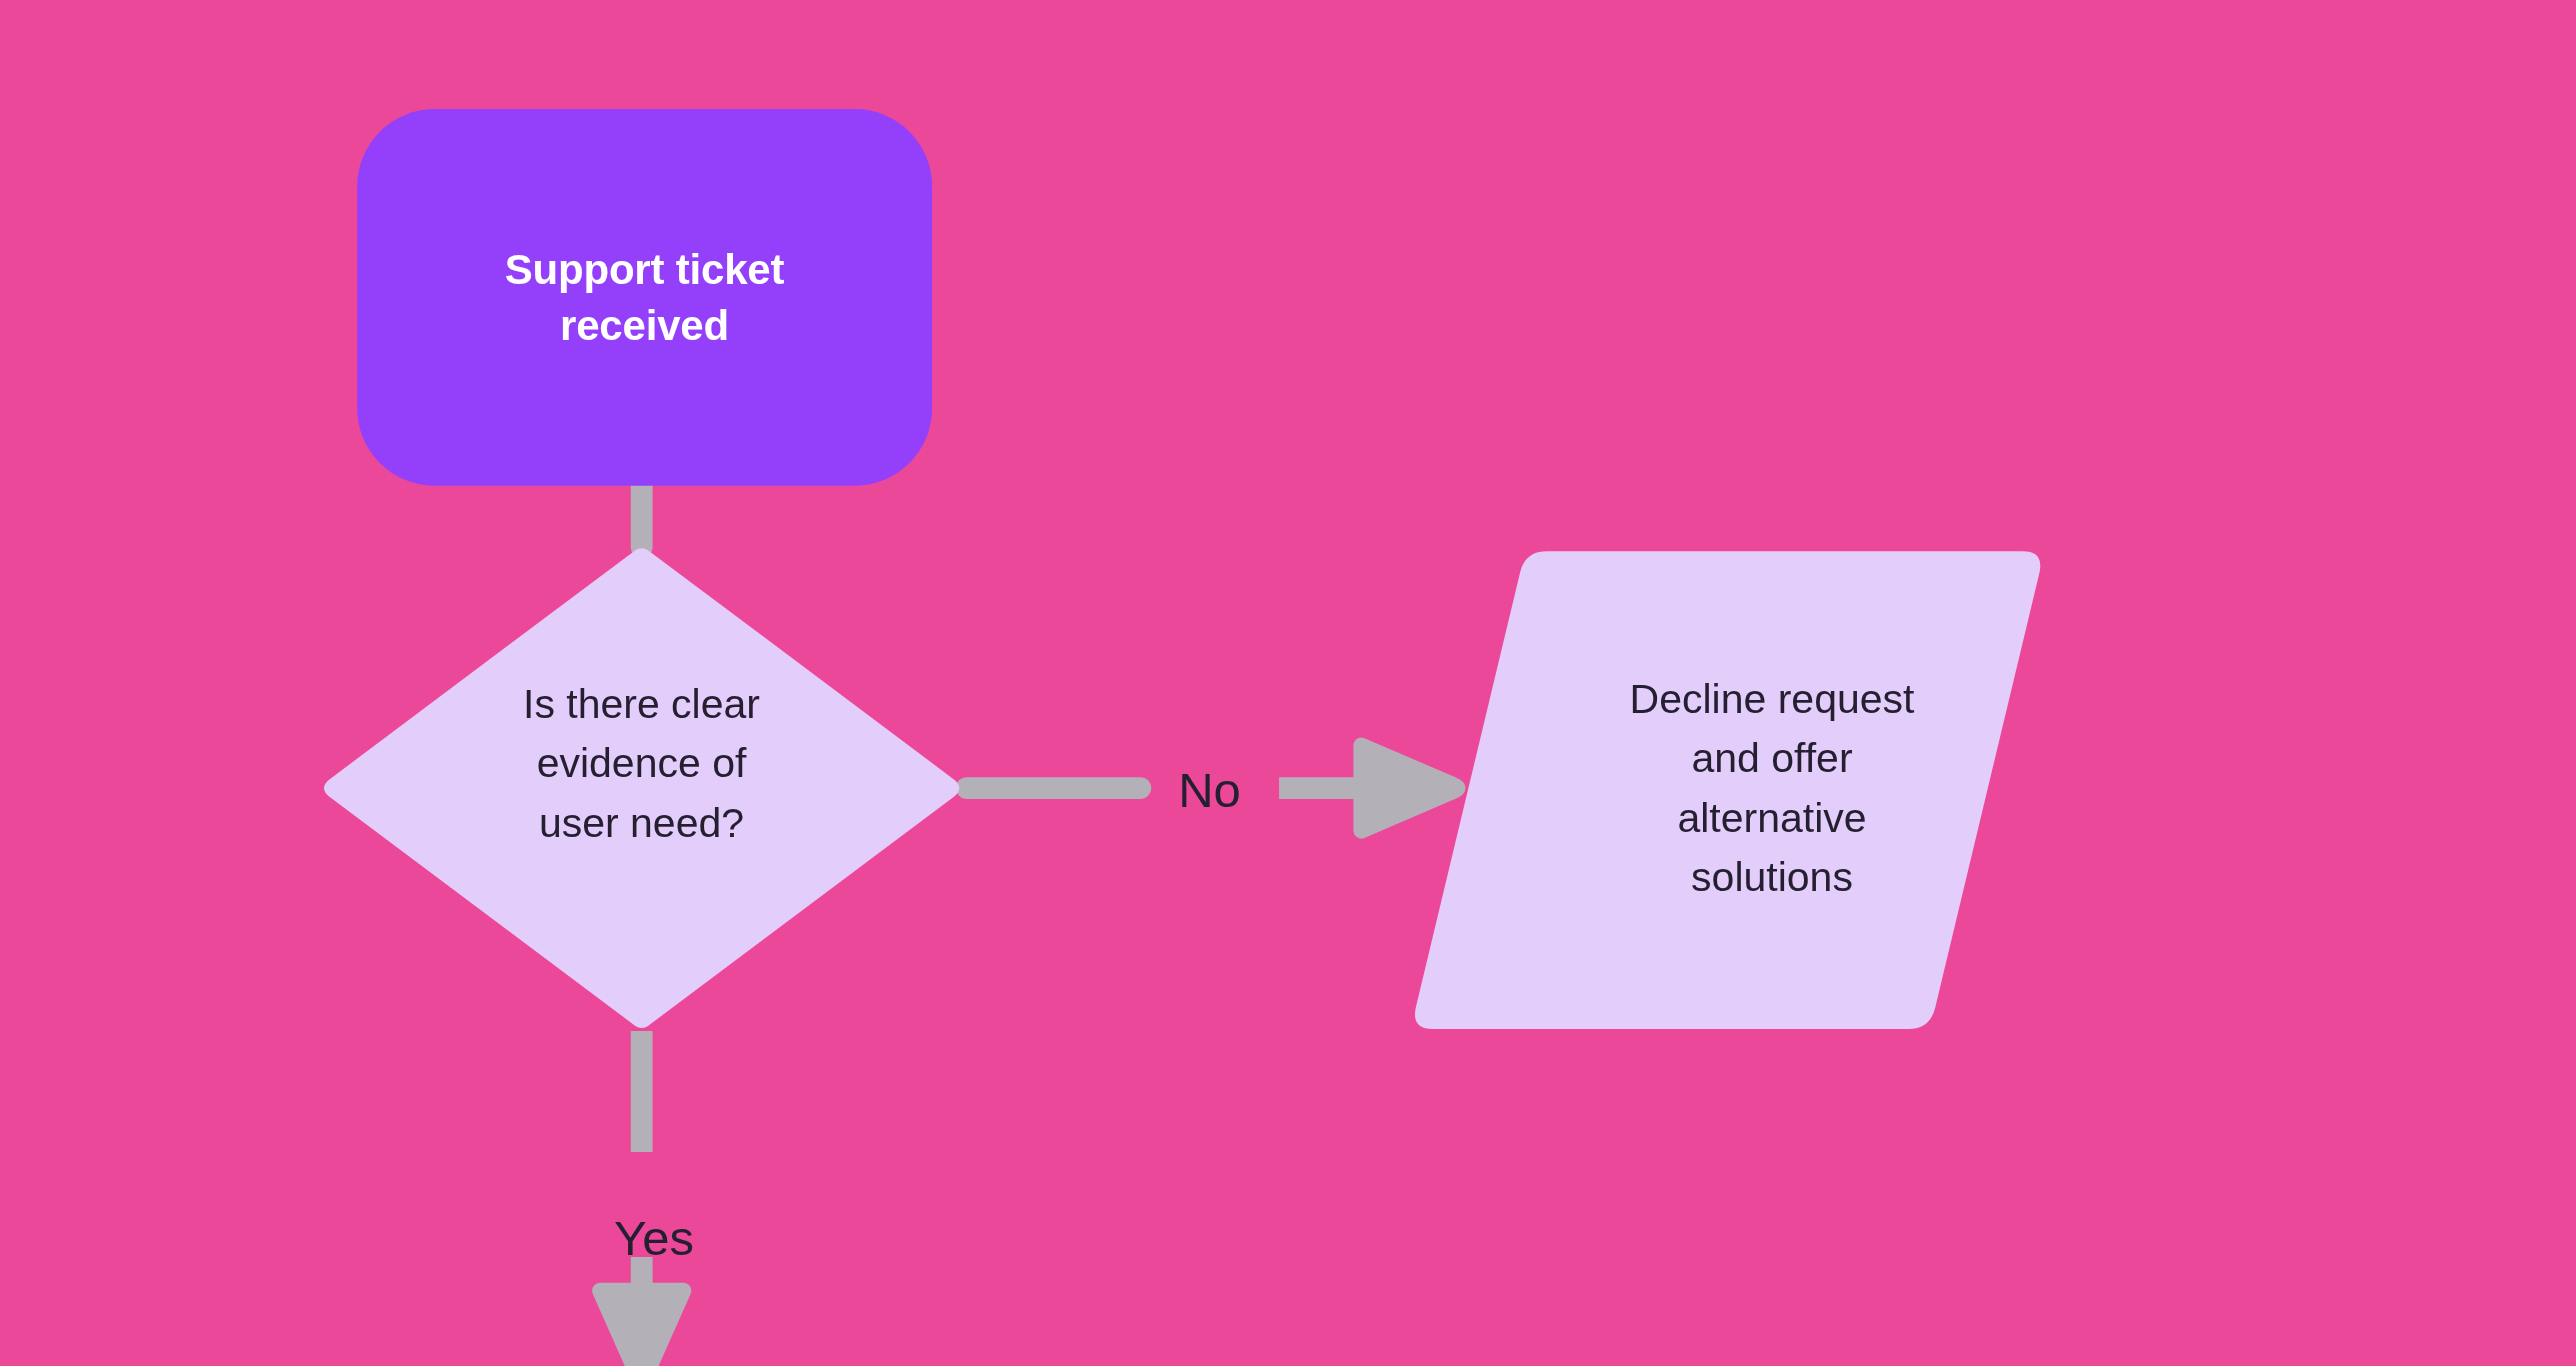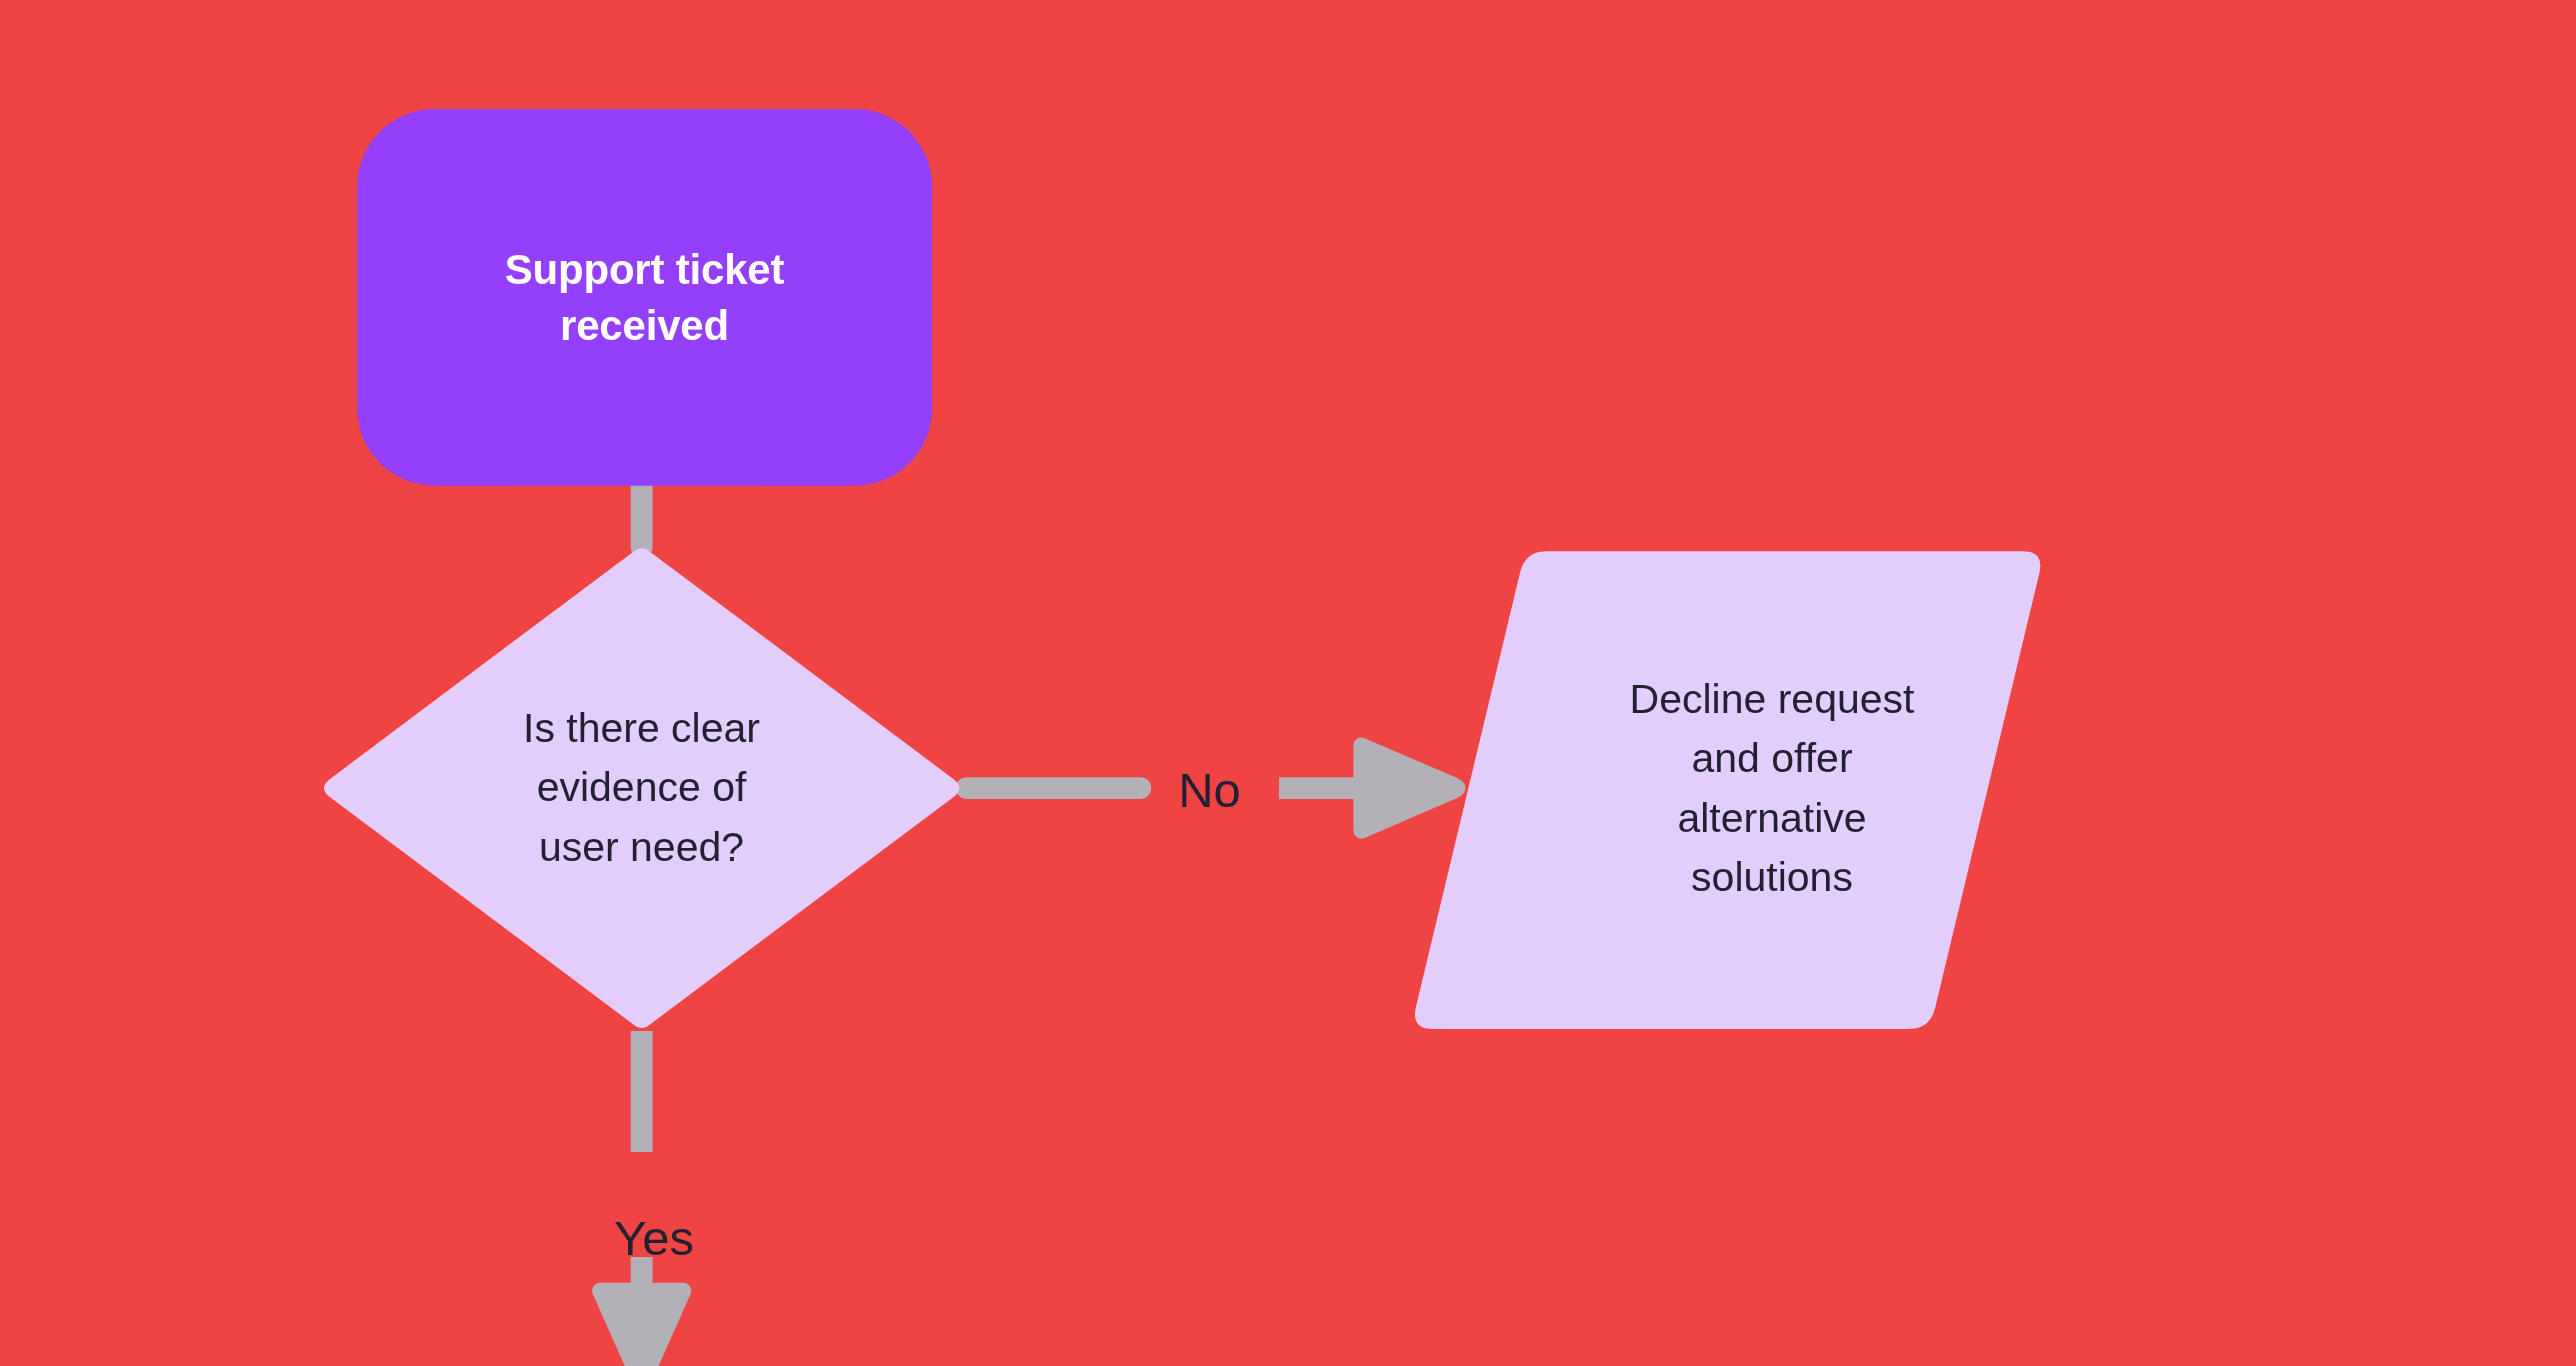--- a/index.html
+++ b/index.html
@@ -8,21 +8,21 @@
     padding: 0;
     background: #f1f1f1;
   }
   body {
     font-family: "Liberation Sans", sans-serif;
   }
   #canvas {
     position: relative;
     width: 2576px;
     height: 1366px;
-    background: #ef4444;
+    background: #ec4899;
     overflow: hidden;
   }
   #flow-svg {
     position: absolute;
     left: 0;
     top: 0;
     width: 2576px;
     height: 1366px;
     display: block;
   }
@@ -93,21 +93,21 @@
              L 656 1033 Q 647 1041 638 1033 L 331 803 Q 322 795 331 787 Z" fill="#e3cdfa"></path>
 
     <path d="M 1560 556 L 2040 556 Q 2062 556 2057 578 L 1952 1016
              Q 1947 1038 1925 1038 L 1445 1038 Q 1423 1038 1428 1016
              L 1533 578 Q 1538 556 1560 556 Z" fill="#e3cdfa"></path>
   </svg>
 
   <div class="node-label label-start" style="left:357px; top:109px; width:575px; height:377px;">Support ticket
 received</div>
 
-  <div class="node-label label-decision" style="left:359px; top:649px; width:565px; height:278px;">Is there clear
+  <div class="node-label label-decision" style="left:359px; top:625px; width:565px; height:278px;">Is there clear
 evidence of
 user need?</div>
 
   <div class="node-label label-io" style="left:1534px; top:635px; width:476px; height:307px;">Decline request
 and offer
 alternative
 solutions</div>
 
   <div class="edge-label" style="left:1140px; top:766px; width:139px;">No</div>
 

